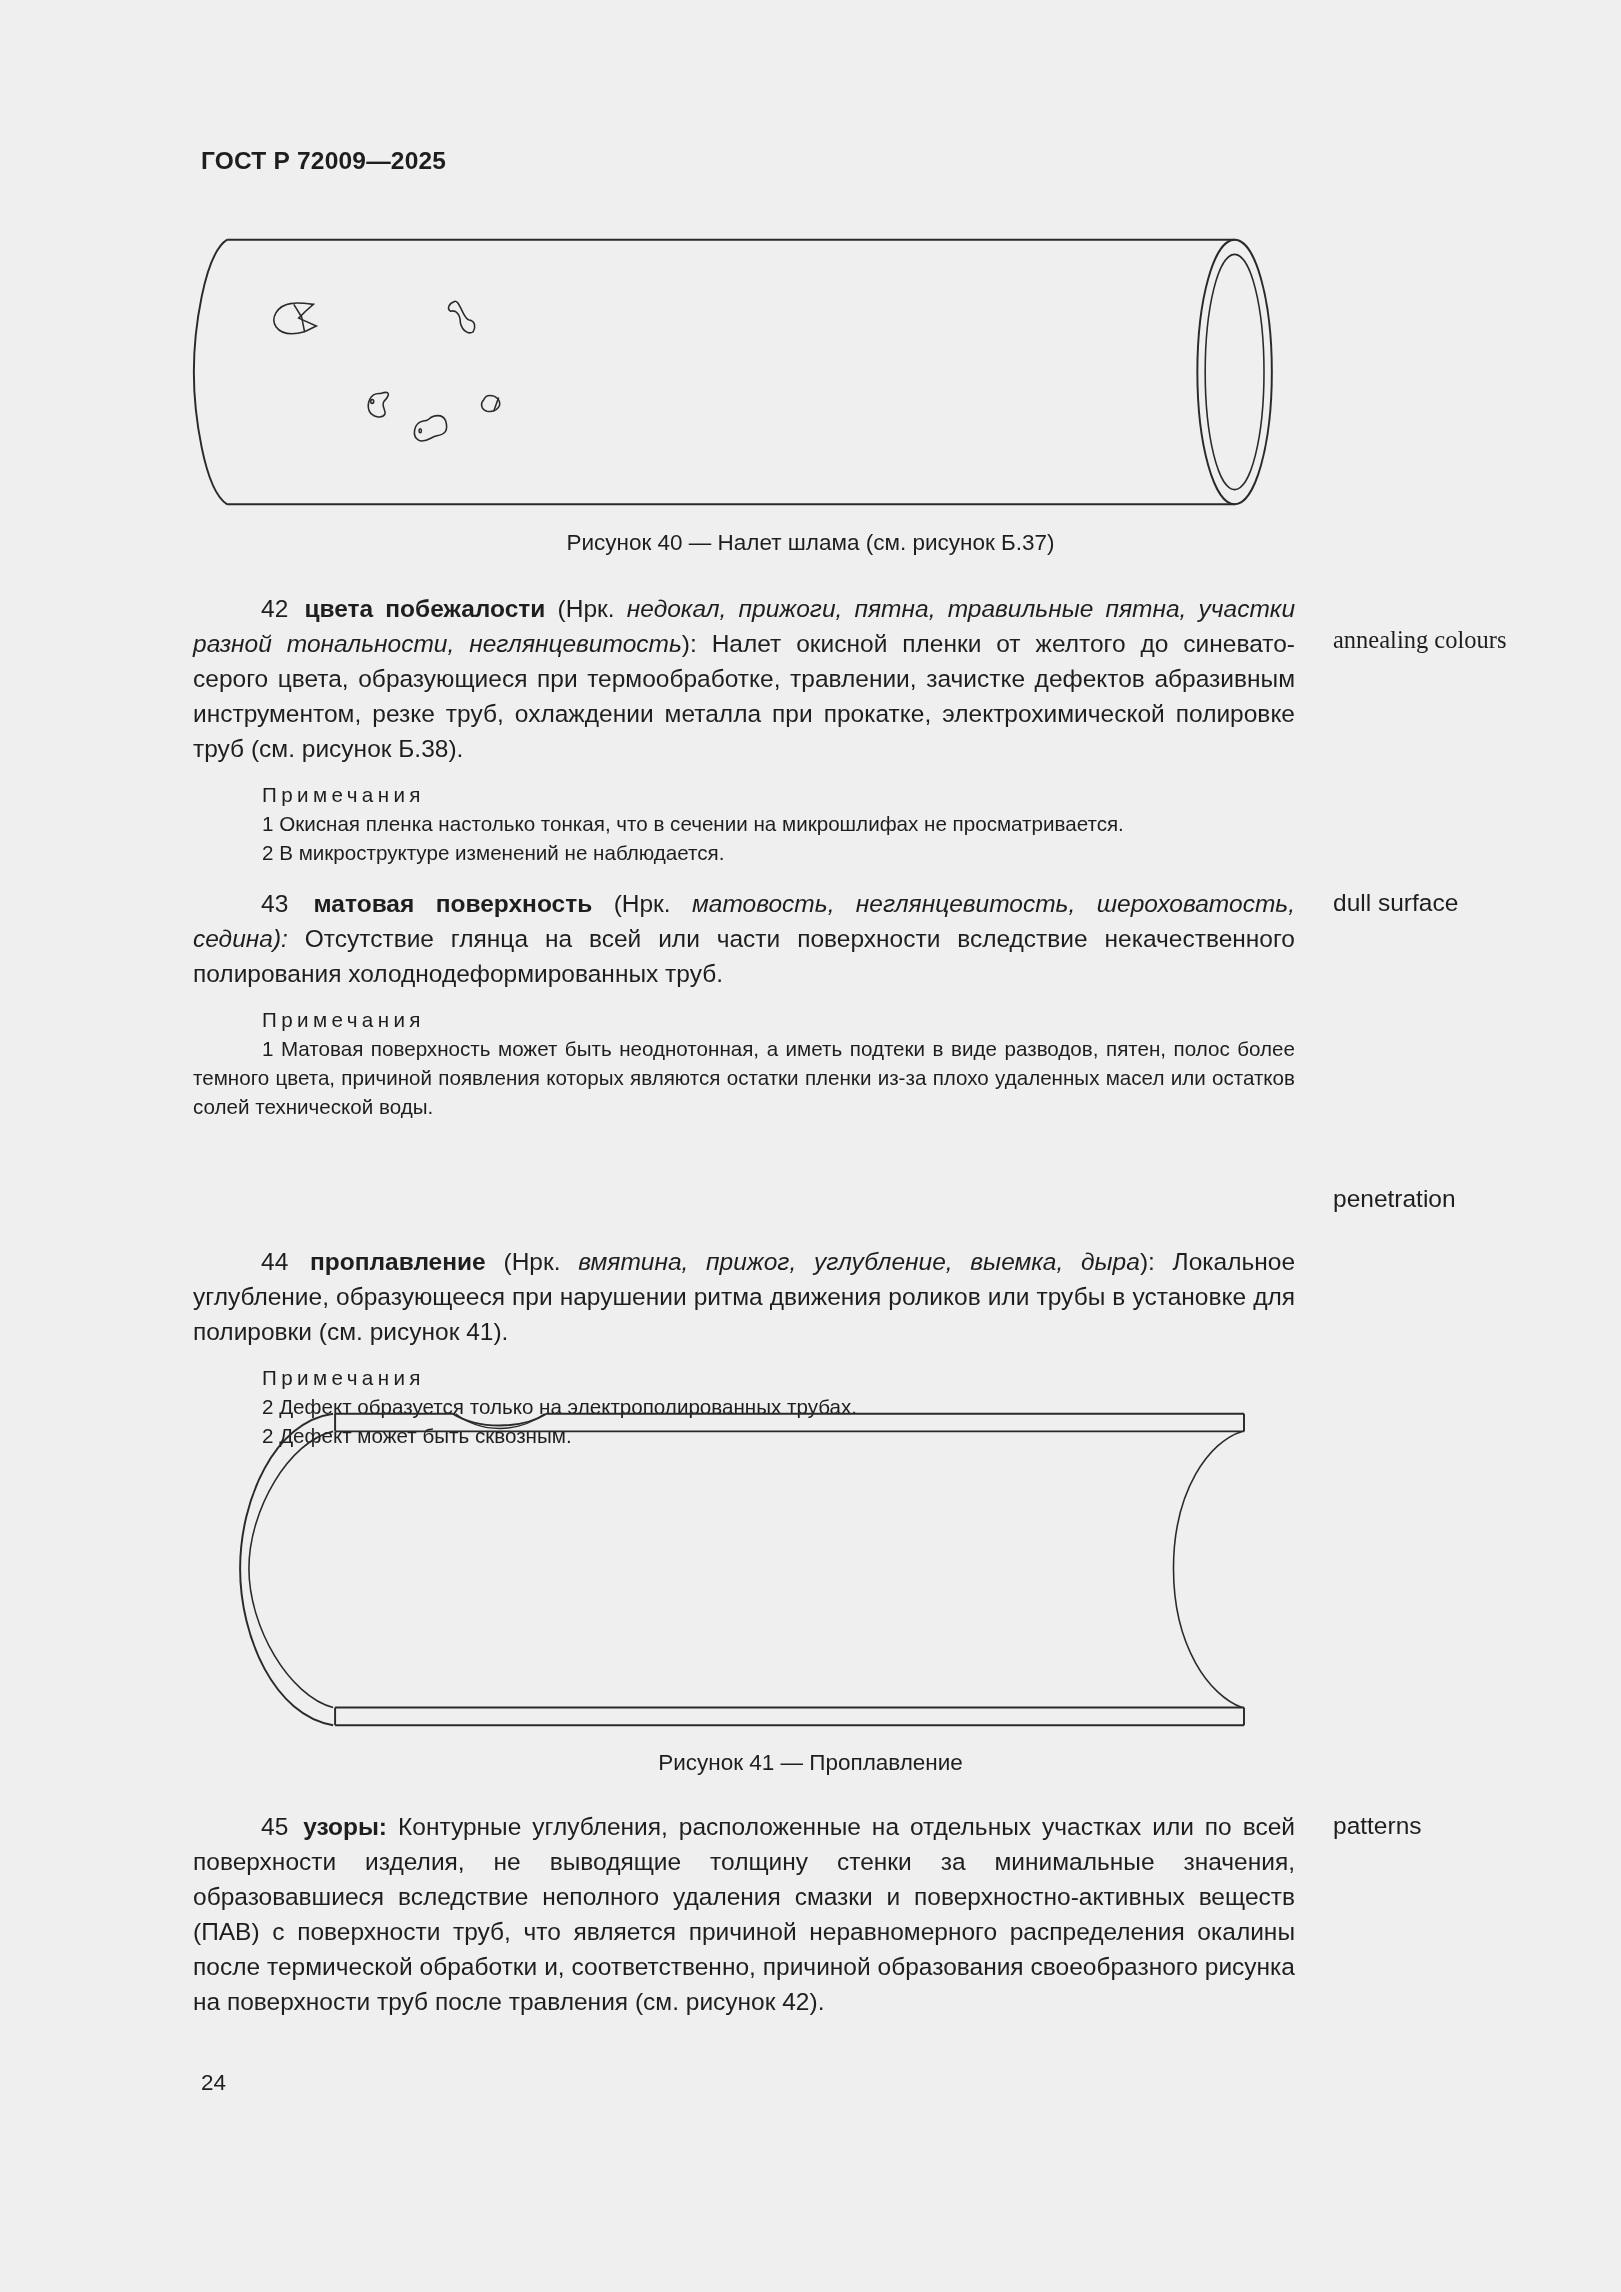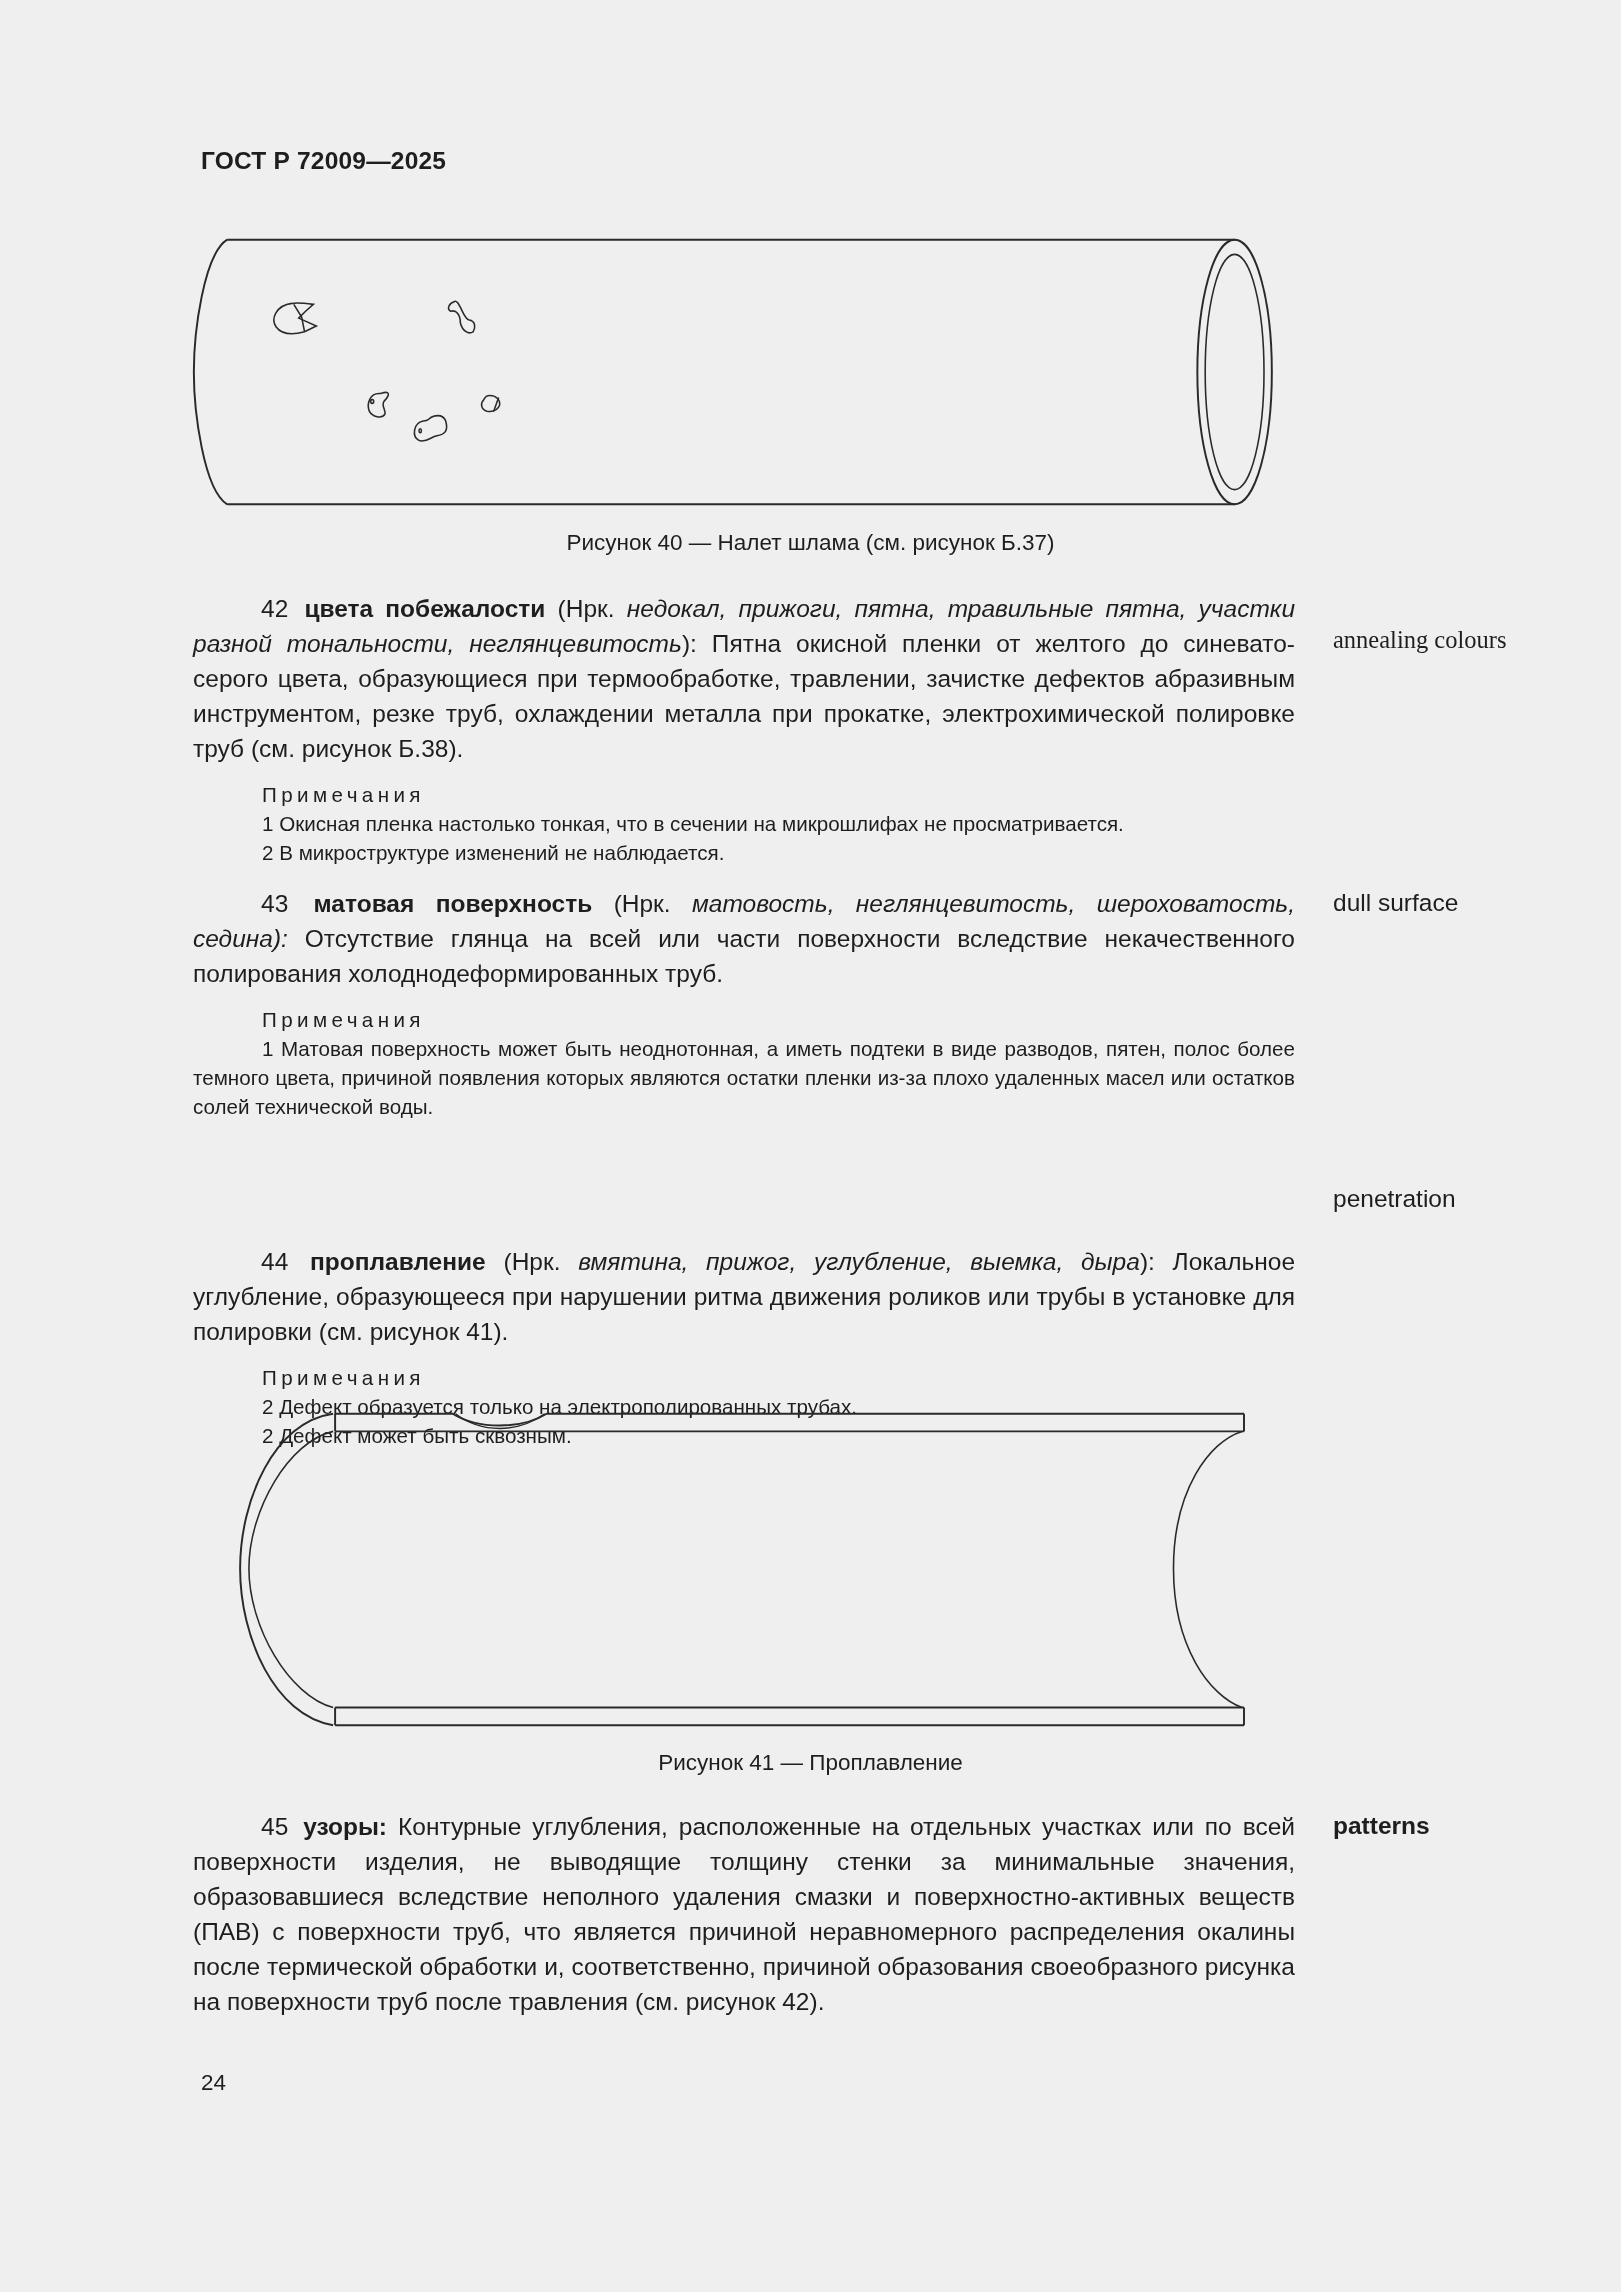--- a/index.html
+++ b/index.html
@@ -78,21 +78,21 @@
     <path d="M 319 176 L 314 190"></path>
   </g>
 </svg>
 <div class="caption" style="top:530px;">Рисунок 40 — Налет шлама (см. рисунок Б.37)</div>
 
 <div class="term-block" style="top:591px;">
   <p class="para">
     <span class="num">42</span>
     <b>цвета побежалости</b>
     <span>(Нрк.</span>
-    <i>недокал, прижоги, пятна, травильные пятна, участки разной тональности, неглянцевитость</i><span>): Пятна окисной пленки от желтого до синевато-серого цвета, образующиеся при термообработке, травлении, зачистке дефектов абразивным инструментом, резке труб, охлаждении металла при прокатке, электрохимической полировке труб (см. рисунок Б.38).</span>
+    <i>недокал, прижоги, пятна, травильные пятна, участки разной тональности, неглянцевитость</i><span>): Налет окисной пленки от желтого до синевато-серого цвета, образующиеся при термообработке, травлении, зачистке дефектов абразивным инструментом, резке труб, охлаждении металла при прокатке, электрохимической полировке труб (см. рисунок Б.38).</span>
   </p>
   <div style="height:13.7px"></div>
   <p class="notes-title">Примечания</p>
   <p class="note plain">1  Окисная пленка настолько тонкая, что в сечении на микрошлифах не просматривается.</p>
   <p class="note plain">2  В микроструктуре изменений не наблюдается.</p>
 </div>
 <div class="en" style="top:624px;font-family:Liberation Serif, serif;">annealing colours</div>
 
 <div class="term-block" style="top:886px;">
   <p class="para">
@@ -143,16 +143,16 @@
   </g>
 </svg>
 <div class="caption" style="top:1750px;">Рисунок 41 — Проплавление</div>
 
 <div class="term-block" style="top:1809px;">
   <p class="para">
     <span class="num">45</span>
     <b>узоры:</b><span> Контурные углубления, расположенные на отдельных участках или по всей поверхности изделия, не выводящие толщину стенки за минимальные значения, образовавшиеся вследствие неполного удаления смазки и поверхностно-активных веществ (ПАВ) с поверхности труб, что является причиной неравномерного распределения окалины после термической обработки и, соответственно, причиной образования своеобразного рисунка на поверхности труб после травления (см. рисунок 42).</span>
   </p>
 </div>
-<div class="en" style="top:1810px;font-weight:bold;">patterns</div>
+<div class="en" style="top:1810px;">patterns</div>
 
 <div class="abs page-num">24</div>
 
 
 </body></html>

